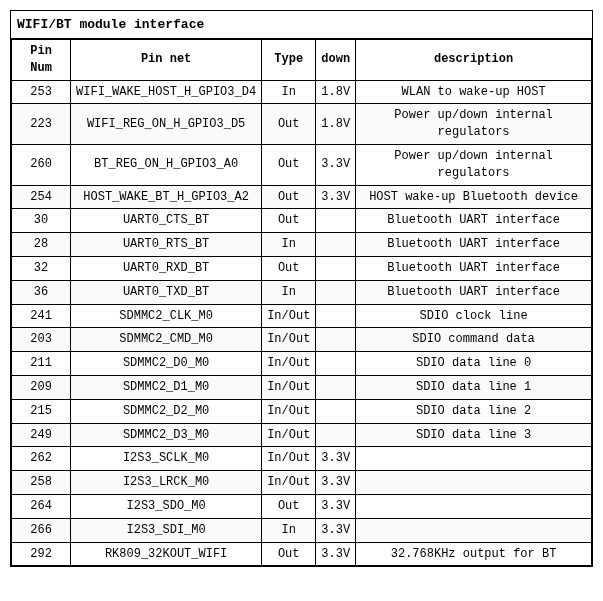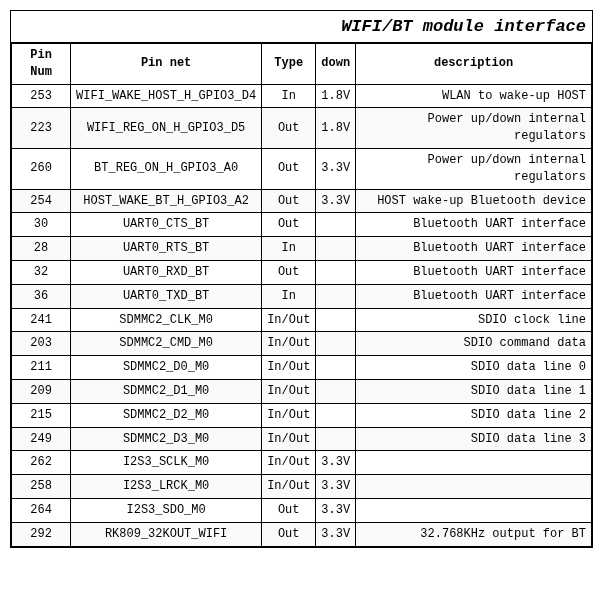--- a/index.html
+++ b/index.html
@@ -10,44 +10,43 @@
       display: flex;
       justify-content: center;
       align-items: flex-start;
       padding: 10px;
     }
     .table-container {
       width: 590px;
       border: 1px solid #000;
     }
     .table-title {
-      text-align: right;
+      text-align: left;
       font-weight: bold;
       padding: 6px;
       border-bottom: 1px solid #000;
-      font-size: 17px;
-      font-style: italic;
+      font-size: 13px;
     }
     table {
       width: 100%;
       border-collapse: collapse;
     }
     th, td {
       border: 1px solid #000;
       padding: 3px 5px;
       text-align: center;
       vertical-align: middle;
       line-height: 1.4;
     }
     th {
       font-weight: bold;
       background: #fff;
     }
     td.description {
-      text-align: right;
+      text-align: center;
     }
     tr:nth-child(even) td {
       background: #fafafa;
     }
   </style>
 </head>
 <body>
 
 <div class="table-container">
   <div class="table-title">WIFI/BT module interface</div>
@@ -175,20 +174,27 @@
           <td class="description"></td>
         </tr>
         <tr>
           <td>264</td>
           <td>I2S3_SDO_M0</td>
           <td>Out</td>
           <td>3.3V</td>
           <td class="description"></td>
         </tr>
         <tr>
+          <td>266</td>
+          <td>I2S3_SDI_M0</td>
+          <td>In</td>
+          <td>3.3V</td>
+          <td class="description"></td>
+        </tr>
+        <tr>
           <td>292</td>
           <td>RK809_32KOUT_WIFI</td>
           <td>Out</td>
           <td>3.3V</td>
           <td class="description">32.768KHz output for BT</td>
         </tr>
       </tbody>
   </table>
 </div>
 

